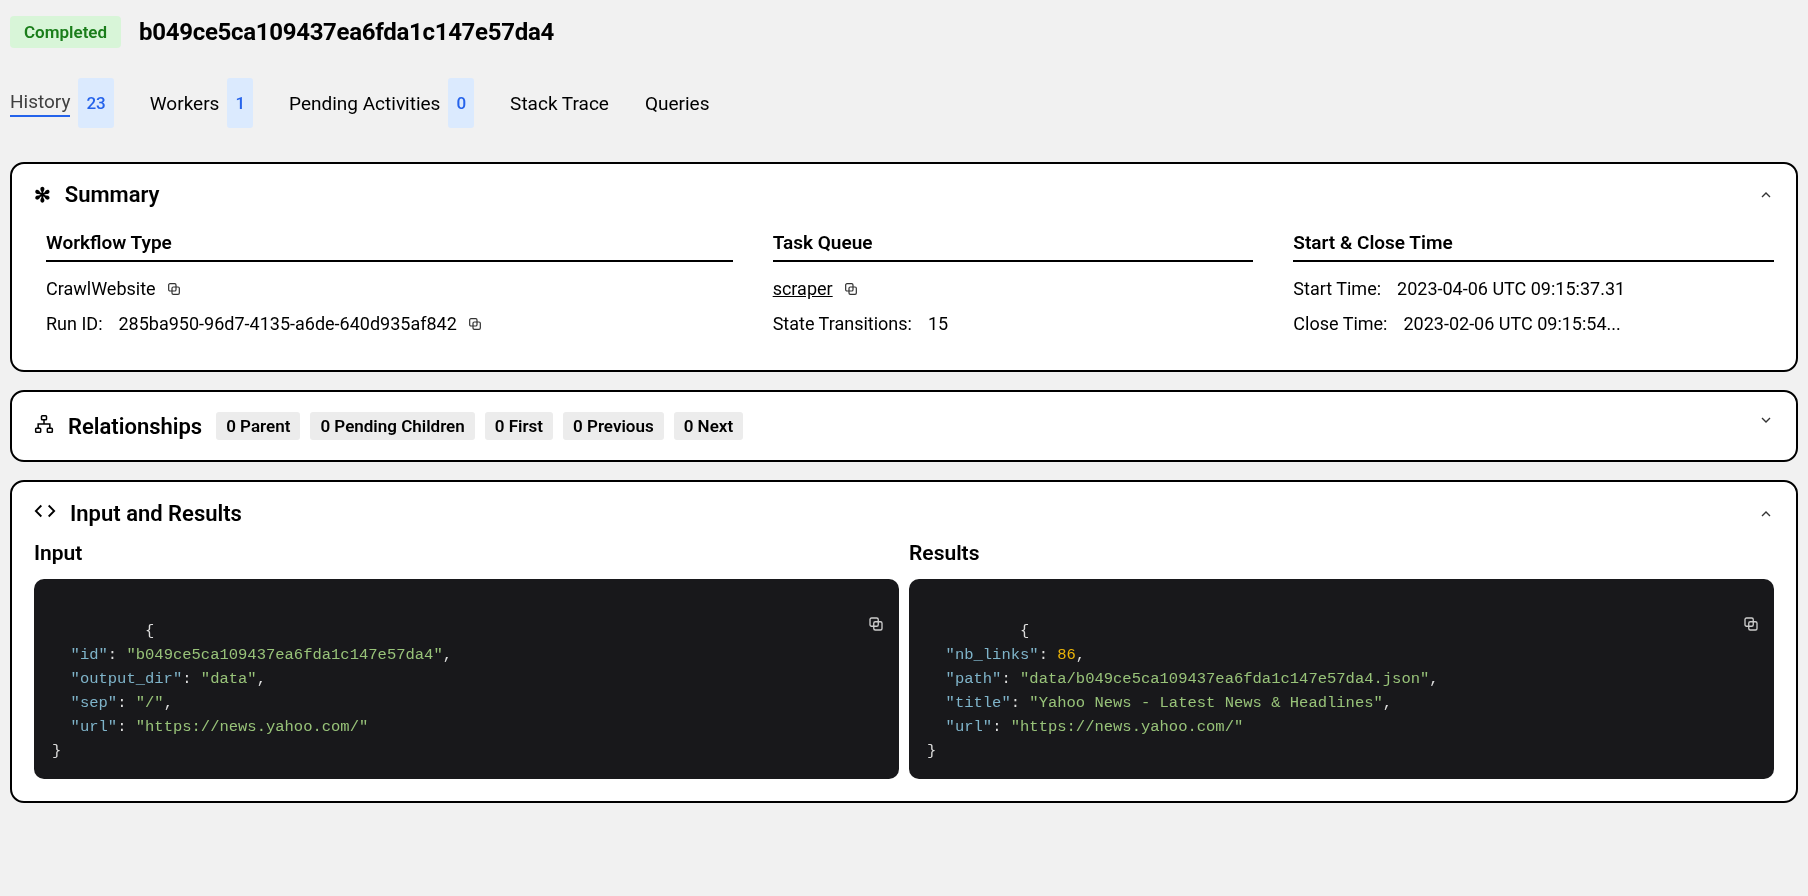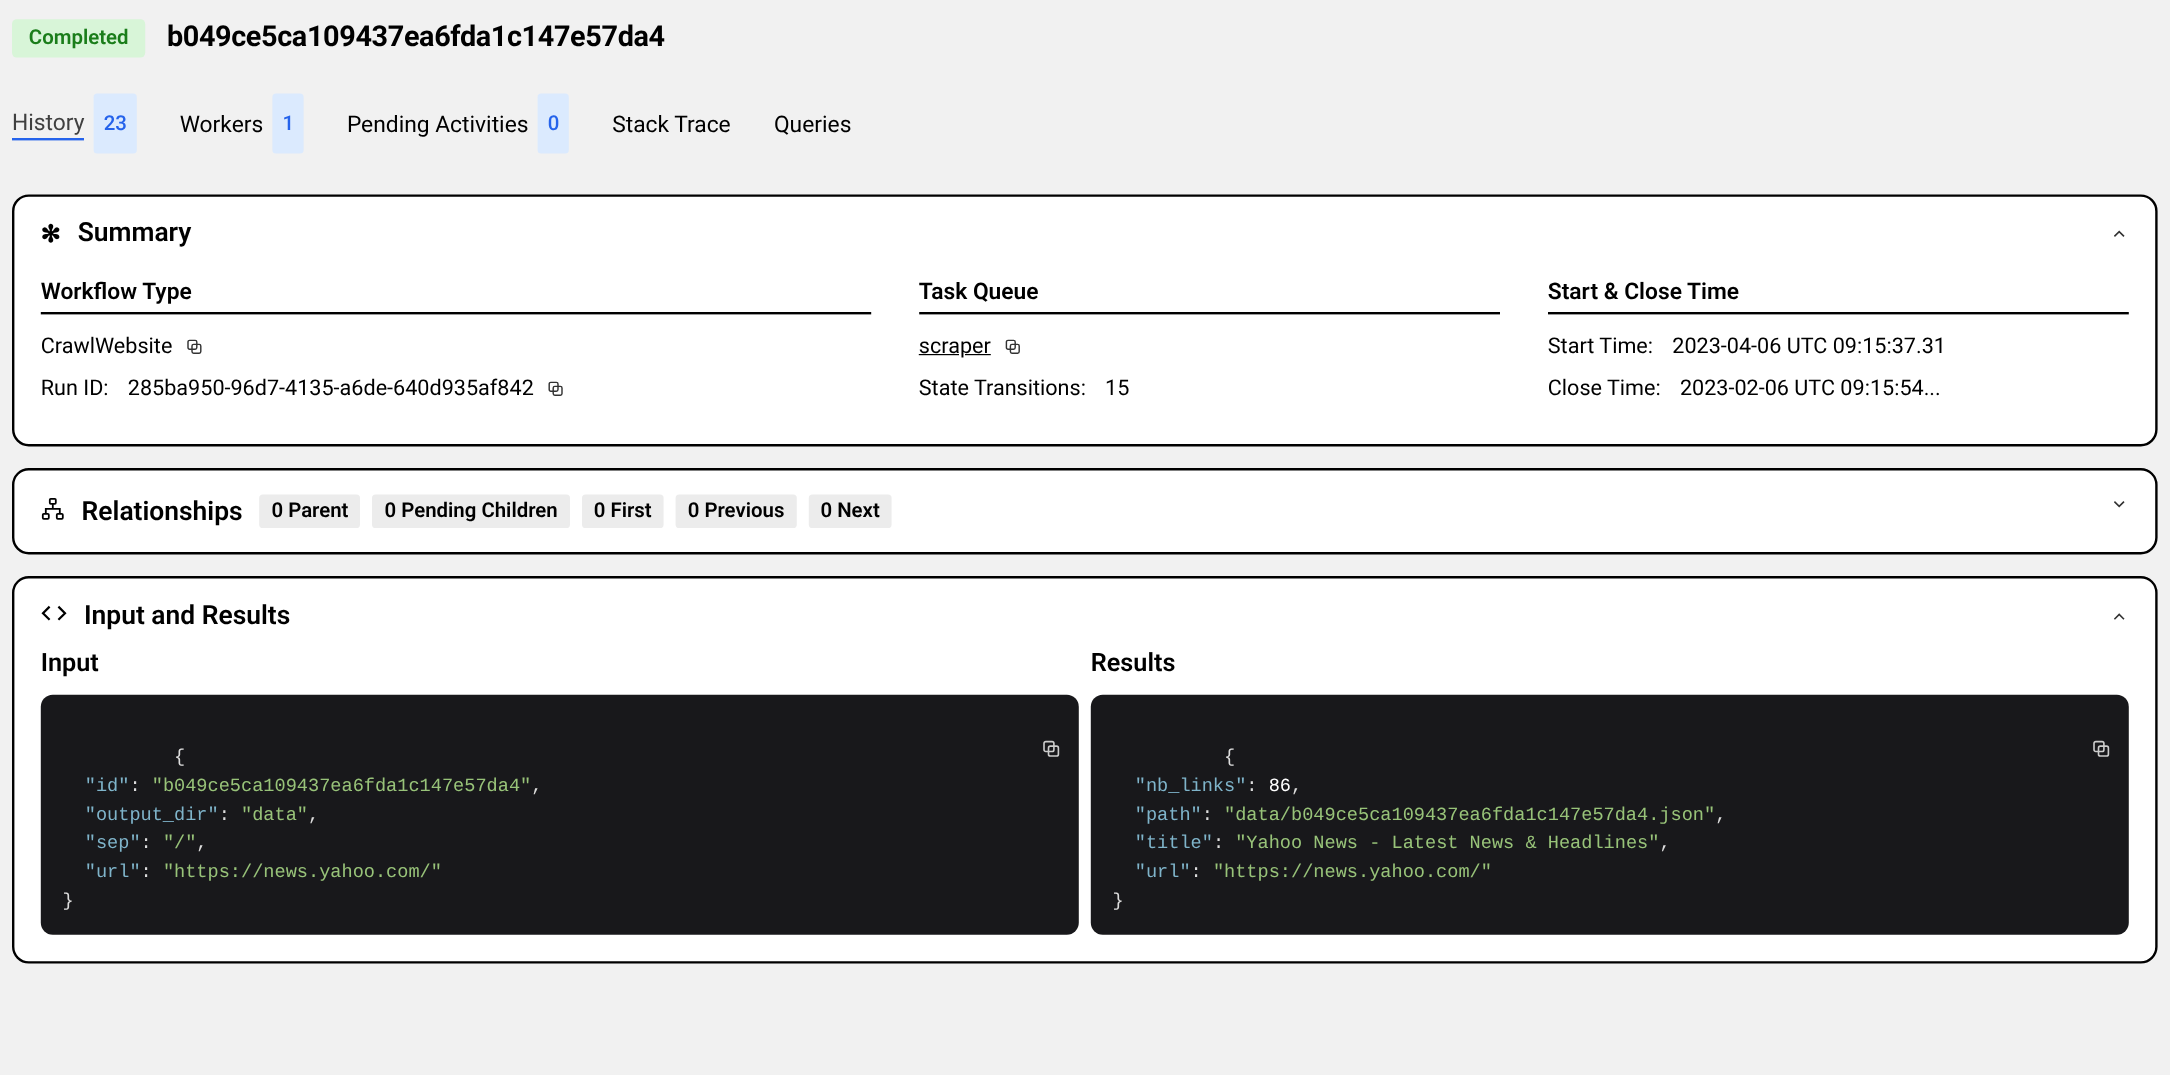--- a/index.html
+++ b/index.html
@@ -6,21 +6,21 @@
 body {
   font-family: -apple-system, BlinkMacSystemFont, "Segoe UI", Roboto, sans-serif;
   background: #f1f1f1;
   color: #000;
   font-size: 16px;
   padding: 0;
 }
 .container { padding: 10px 10px 20px 10px; }
 .header-row {
   display: flex;
-  align-items: flex-start;
+  align-items: center;
   gap: 18px;
   padding: 6px 0 4px 0;
 }
 .status-badge {
   background: #d8f5d8;
   color: #1a7d1a;
   font-weight: 600;
   padding: 6px 14px;
   border-radius: 4px;
   font-size: 17px;
@@ -76,20 +76,21 @@
   font-size: 22px;
   font-weight: 600;
 }
 .card-header-left .icon { font-size: 20px; }
 .card-body { padding: 4px 22px 22px 22px; }
 .summary-grid {
   display: grid;
   grid-template-columns: 1fr 0.7fr 0.7fr;
   gap: 40px;
   margin-top: 10px;
+  margin-left: 12px;
 }
 .summary-col h3 {
   font-size: 19px;
   font-weight: 600;
   border-bottom: 2px solid #000;
   padding-bottom: 6px;
   margin-bottom: 16px;
 }
 .summary-col .row {
   font-size: 18px;
@@ -162,21 +163,21 @@
 }
 .code-copy svg { width: 18px; height: 18px; }
 .chevron {
   width: 16px;
   height: 16px;
   cursor: pointer;
 }
 .chevron svg { width: 100%; height: 100%; stroke: #333; }
 .key { color: #7fb4ca; }
 .str { color: #98c379; }
-.num { color: #ffffff; }
+.num { color: #eab308; }
 .punc { color: #ddd; }
 .rel-icon svg { width: 20px; height: 20px; }
 </style>
 </head>
 <body>
 
 <div class="container">
 
   <div class="header-row">
     <span class="status-badge">Completed</span>

